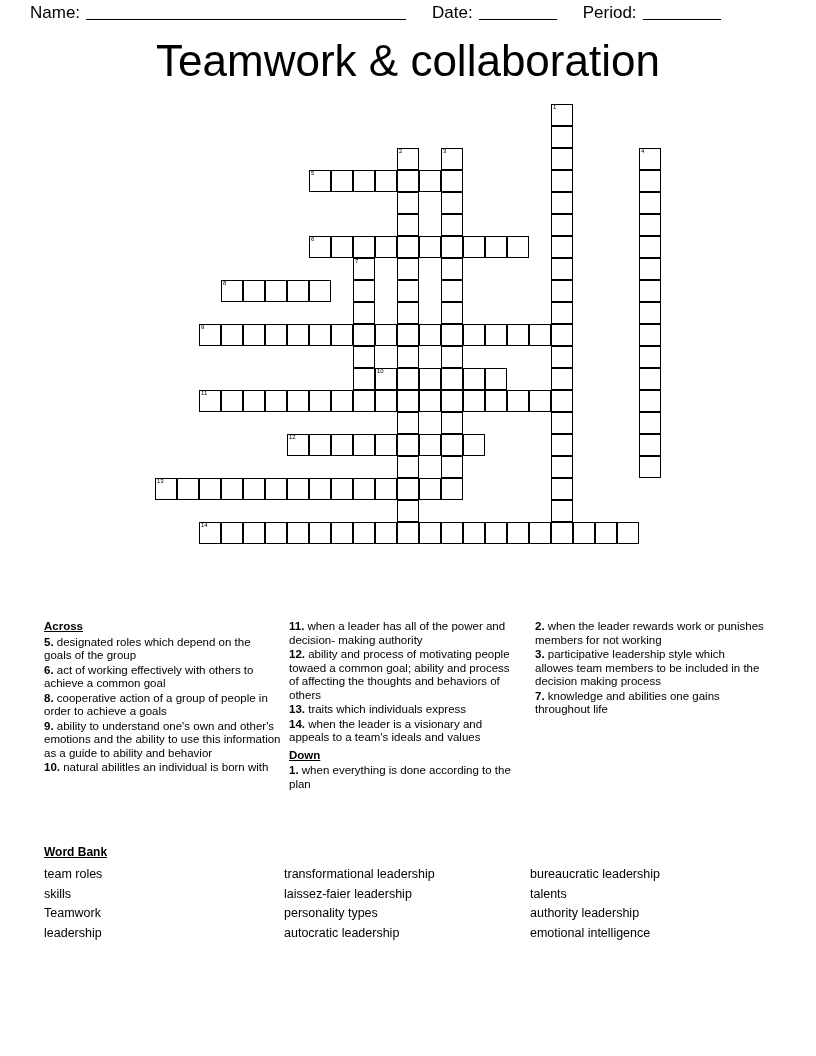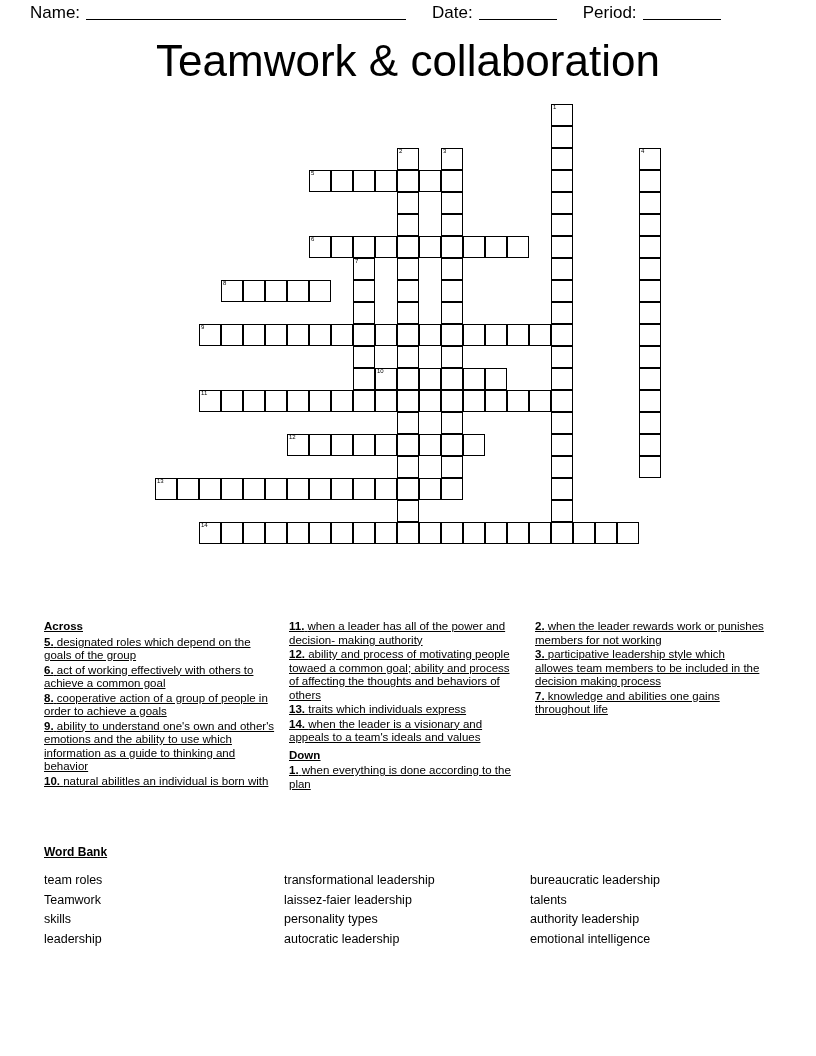--- a/index.html
+++ b/index.html
@@ -92,21 +92,21 @@
   .clues {
     position: absolute;
     top: 620px;
     left: 44px;
     width: 736px;
     display: flex;
     gap: 0px;
     font-size: 11.5px;
     line-height: 13.5px;
   }
-  .clue-col { width: 245px; padding-right: 8px; box-sizing: border-box; text-decoration: underline; }
+  .clue-col { width: 245px; padding-right: 8px; box-sizing: border-box; }
   .clue-col.c2 { width: 240px; }
   .clue-col.c3 { width: 245px; padding-left: 6px;}
   .sec-title {
     font-weight: bold;
     text-decoration: underline;
     font-size: 11.5px;
     margin-bottom: 2px;
     display: block;
   }
   .clue { margin-bottom: 1px; }
@@ -116,21 +116,21 @@
   .wordbank {
     position: absolute;
     top: 845px;
     left: 44px;
     width: 736px;
   }
   .wb-title {
     font-weight: bold;
     text-decoration: underline;
     font-size: 12px;
-    margin-bottom: 12px;
+    margin-bottom: 6px;
     display: block;
   }
   .wb-cols {
     display: flex;
   }
   .wb-col { width: 240px; }
   .wb-col.c3 { padding-left: 6px; }
   .wb-item {
     font-size: 12.5px;
     line-height: 19.5px;
@@ -349,21 +349,21 @@
       </div>
   </div>
 
   <div class="clues">
 
     <div class="clue-col c1">
       <span class="sec-title">Across</span>
       <div class="clue"><b>5.</b> <span>designated roles which depend on the goals of the group</span></div>
       <div class="clue"><b>6.</b> <span>act of working effectively with others to achieve a common goal</span></div>
       <div class="clue"><b>8.</b> <span>cooperative action of a group of people in order to achieve a goals</span></div>
-      <div class="clue"><b>9.</b> <span>ability to understand one's own and other's emotions and the ability to use which information as a guide to thinking and behavior</span></div>
+      <div class="clue"><b>9.</b> <span>ability to understand one's own and other's emotions and the ability to use this information as a guide to ability and behavior</span></div>
       <div class="clue"><b>10.</b> <span>natural abilitles an individual is born with</span></div>
     </div>
 
     <div class="clue-col c2">
       <div class="clue"><b>11.</b> <span>when a leader has all of the power and decision- making authority</span></div>
       <div class="clue"><b>12.</b> <span>ability and process of motivating people towaed a common goal; ability and process of affecting the thoughts and behaviors of others</span></div>
       <div class="clue"><b>13.</b> <span>traits which individuals express</span></div>
       <div class="clue"><b>14.</b> <span>when the leader is a visionary and appeals to a team's ideals and values</span></div>
       <span class="sec-title" style="margin-top:4px;">Down</span>
       <div class="clue"><b>1.</b> <span>when everything is done according to the plan</span></div>
@@ -375,22 +375,22 @@
       <div class="clue"><b>7.</b> <span>knowledge and abilities one gains throughout life</span></div>
     </div>
 
   </div>
 
   <div class="wordbank">
     <span class="wb-title">Word Bank</span>
     <div class="wb-cols">
       <div class="wb-col c1">
         <div class="wb-item">team roles</div>
+        <div class="wb-item">skills</div>
         <div class="wb-item">Teamwork</div>
-        <div class="wb-item">skills</div>
         <div class="wb-item">leadership</div>
       </div>
       <div class="wb-col c2">
         <div class="wb-item">transformational leadership</div>
         <div class="wb-item">laissez-faier leadership</div>
         <div class="wb-item">personality types</div>
         <div class="wb-item">autocratic leadership</div>
       </div>
       <div class="wb-col c3">
         <div class="wb-item">bureaucratic leadership</div>

